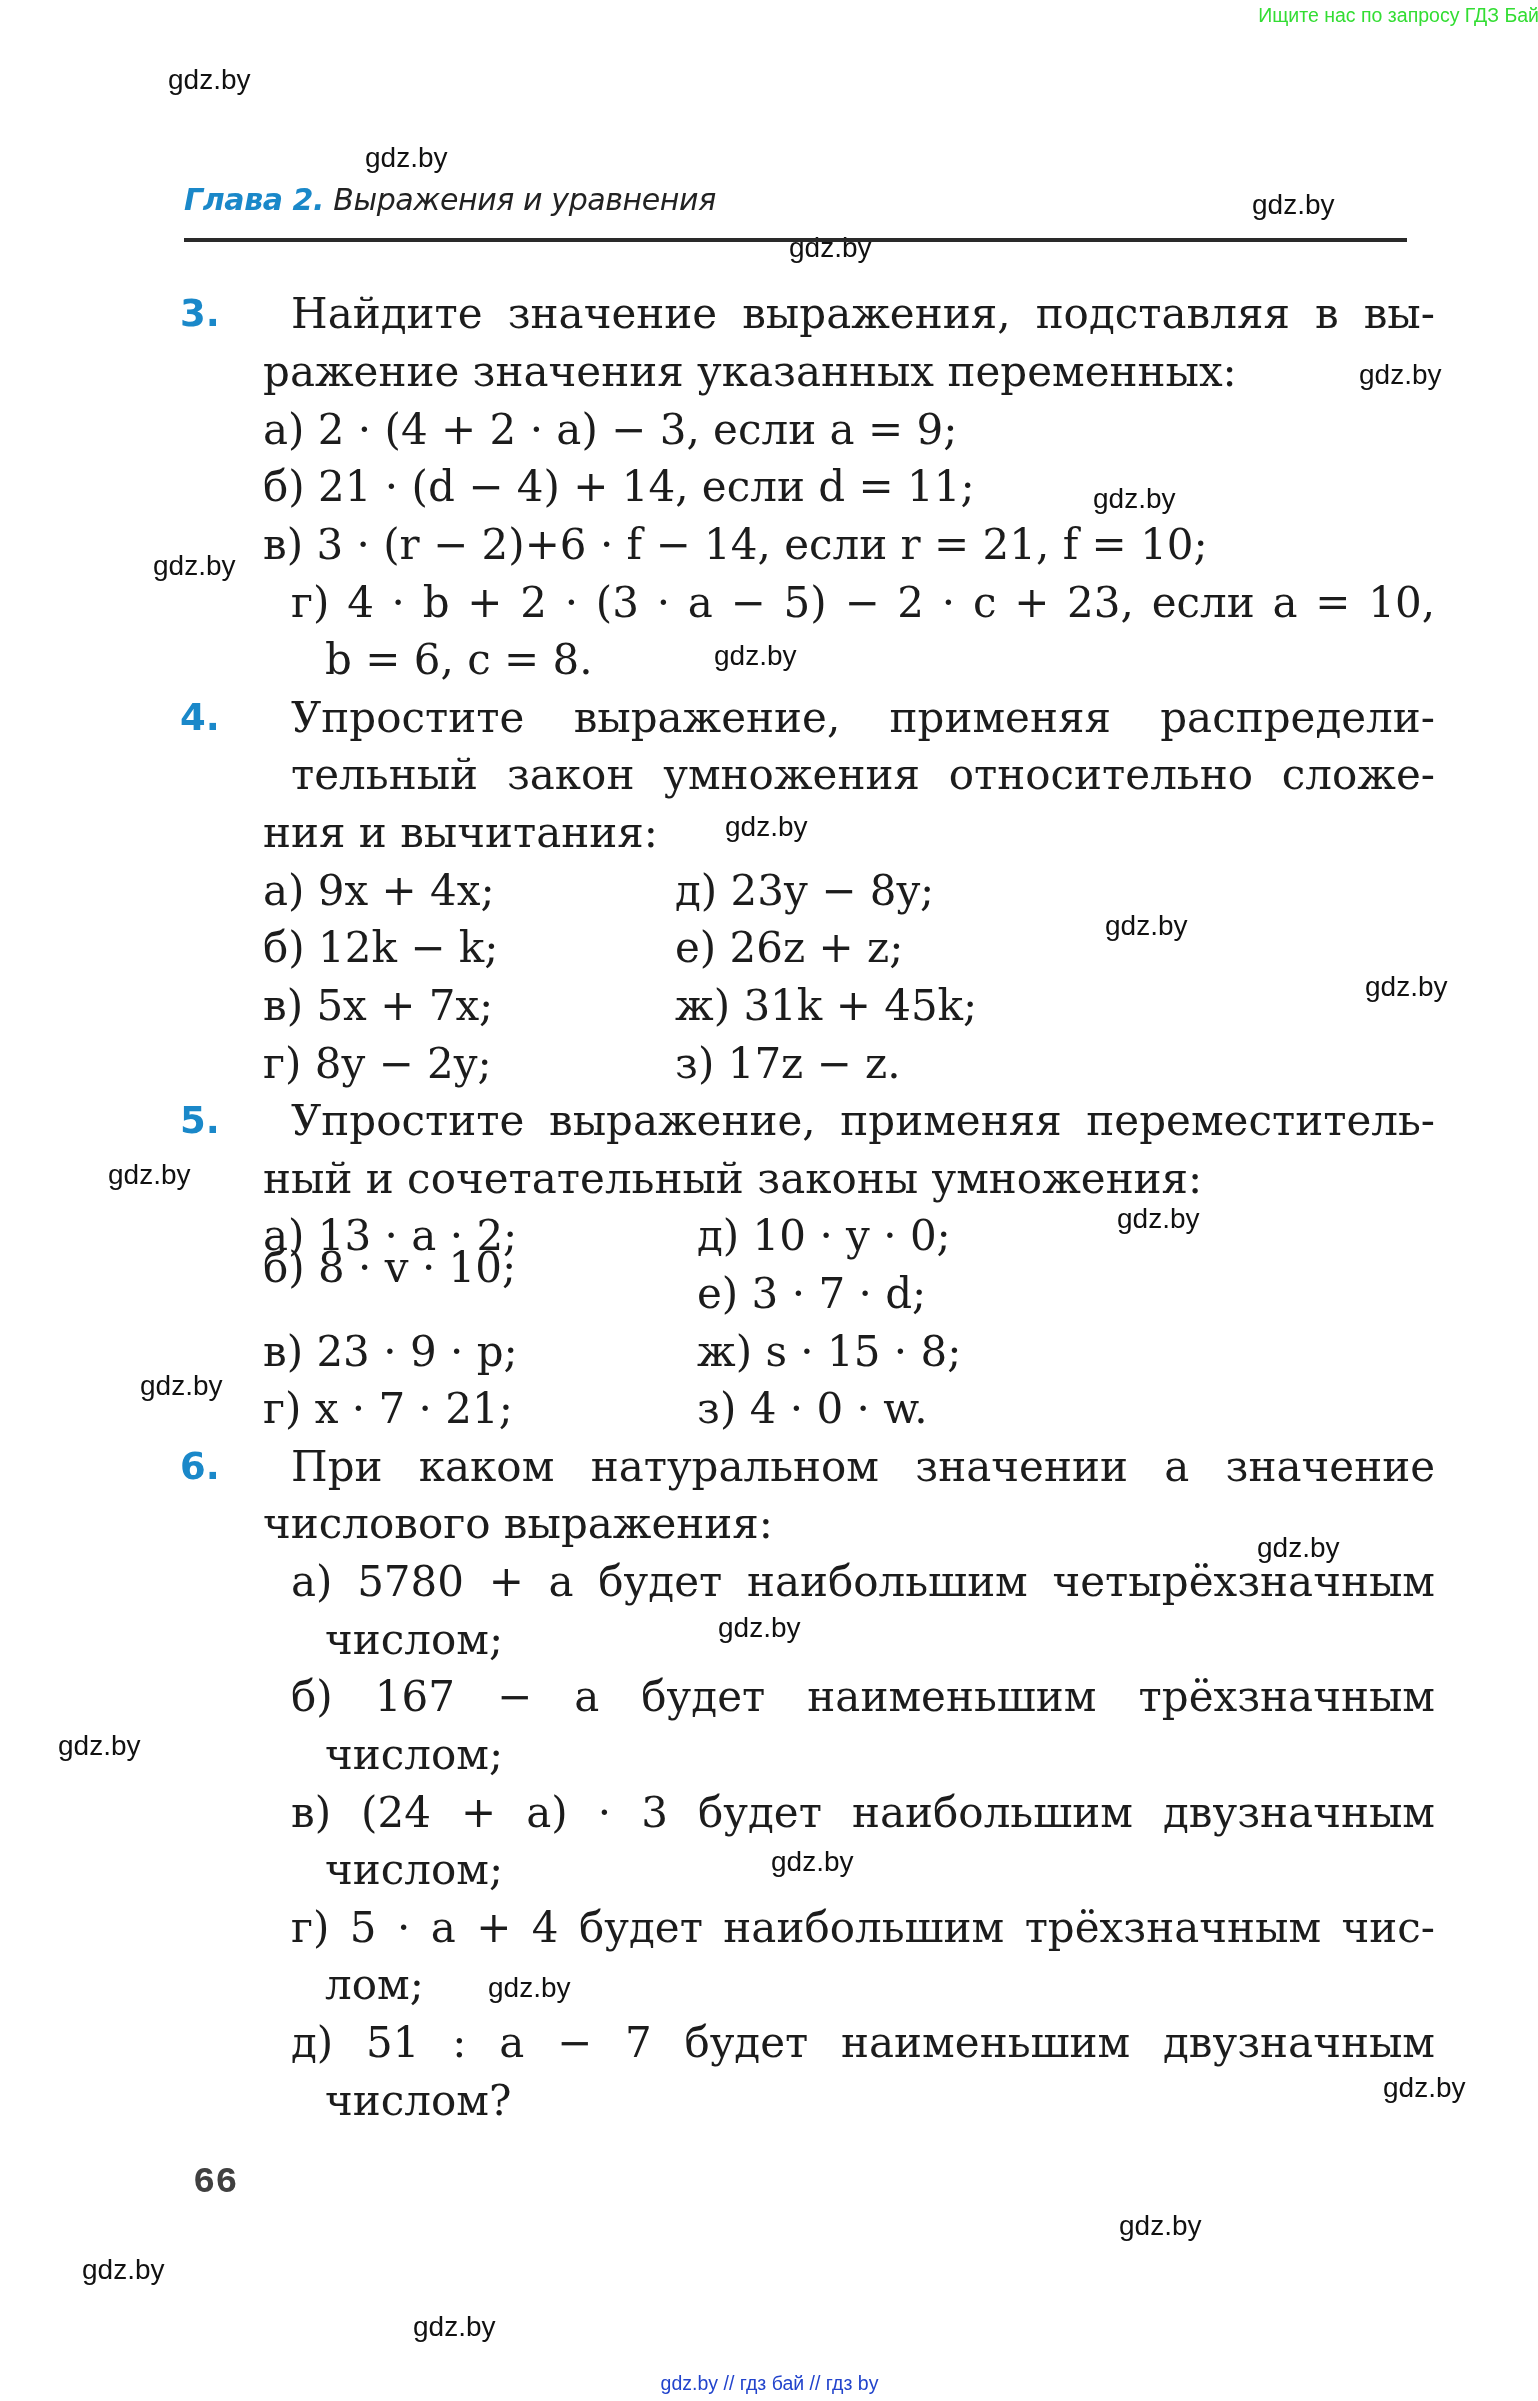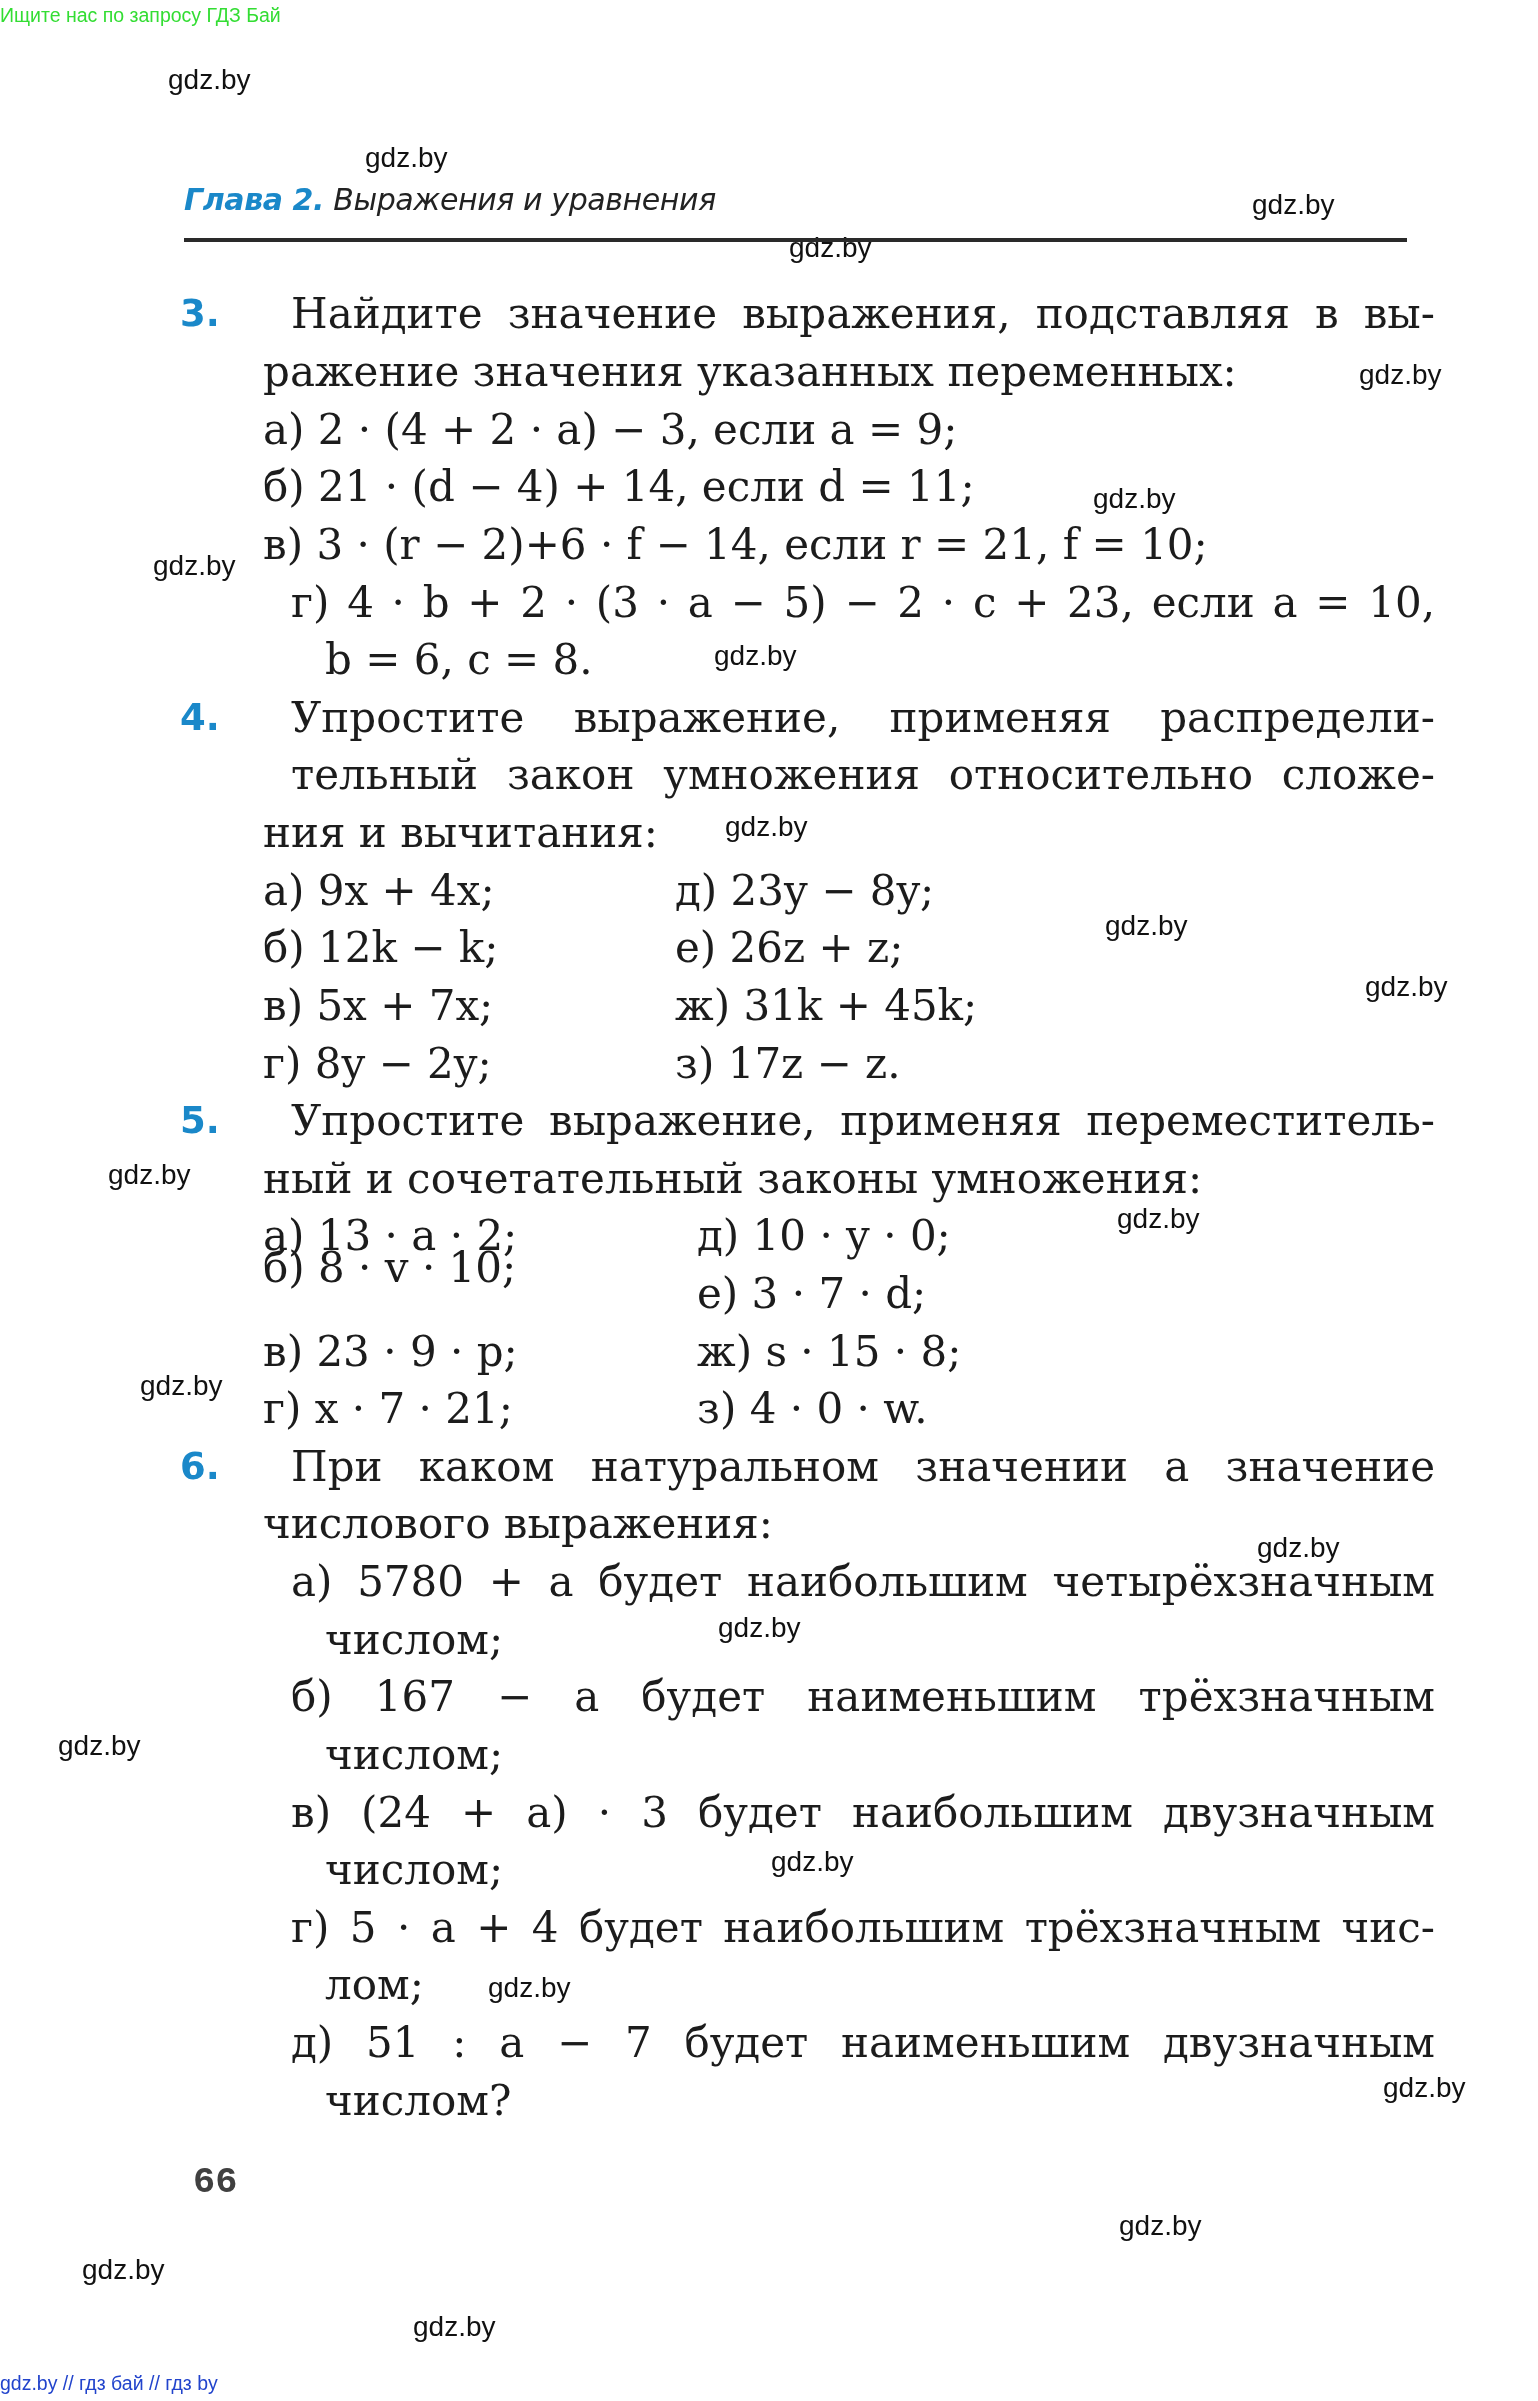--- a/index.html
+++ b/index.html
@@ -1,28 +1,28 @@
 <!DOCTYPE html>
 <html style="font-size:14px"><head>
   <meta charset="utf-8">
   <style>
     html, body { margin: 0; padding: 0; background: #ffffff; }
     body { width: 1539px; height: 2401px; position: relative; overflow: hidden; }
     .abs { position: absolute; }
-    .topbanner { left: 0; width: 1539px; top: 3.5px; text-align: left; font-family: "Liberation Sans", sans-serif; font-size: 19.5px; color: #33dd33; }
+    .topbanner { left: 0; width: 1539px; top: 3.5px; text-align: right; font-family: "Liberation Sans", sans-serif; font-size: 19.5px; color: #33dd33; }
     .wm { font-family: "Liberation Sans", sans-serif; font-size: 28px; color: #111; white-space: nowrap; }
     .header { left: 184px; top: 182px; font-family: "DejaVu Sans", sans-serif; font-style: italic; font-size: 30px; color: #222; white-space: nowrap; letter-spacing: -0.4px; }
     .header .chap { color: #1a88c9; font-weight: bold; }
     .rule { left: 184px; top: 238px; width: 1223px; height: 3.5px; background: #2a2a2a; }
     .txt { font-family: "DejaVu Serif", serif; font-size: 42px; color: #1c1c1c; white-space: nowrap; line-height: 58px; }
     .num { font-family: "DejaVu Sans", sans-serif; font-weight: bold; font-size: 37px; color: #1a88c9; line-height: 58px; }
     .line { left: 263px; width: 1144px; }
     .just { text-align: justify; text-align-last: justify; margin-left: 28px; }
     .pagenum { left: 193px; top: 2161px; font-family: Liberation Mono, monospace; font-weight: bold; font-size: 37px; color: #404040; }
-    .footer { left: 0; width: 1539px; top: 2372px; font-family: "Liberation Sans", sans-serif; font-size: 19.5px; color: #2244cc; }
+    .footer { left: 0; width: 1539px; top: 2372px; text-align: center; font-family: "Liberation Sans", sans-serif; font-size: 19.5px; color: #2244cc; }
   </style>
 </head>
 <body>
 
 <div class="abs topbanner">Ищите нас по запросу ГДЗ Бай</div>
 
 <div class="abs wm" style="left:168px;top:64px">gdz.by</div>
 <div class="abs wm" style="left:365px;top:142px">gdz.by</div>
 <div class="abs wm" style="left:1252px;top:189px">gdz.by</div>
 <div class="abs wm" style="left:789px;top:232px">gdz.by</div>

